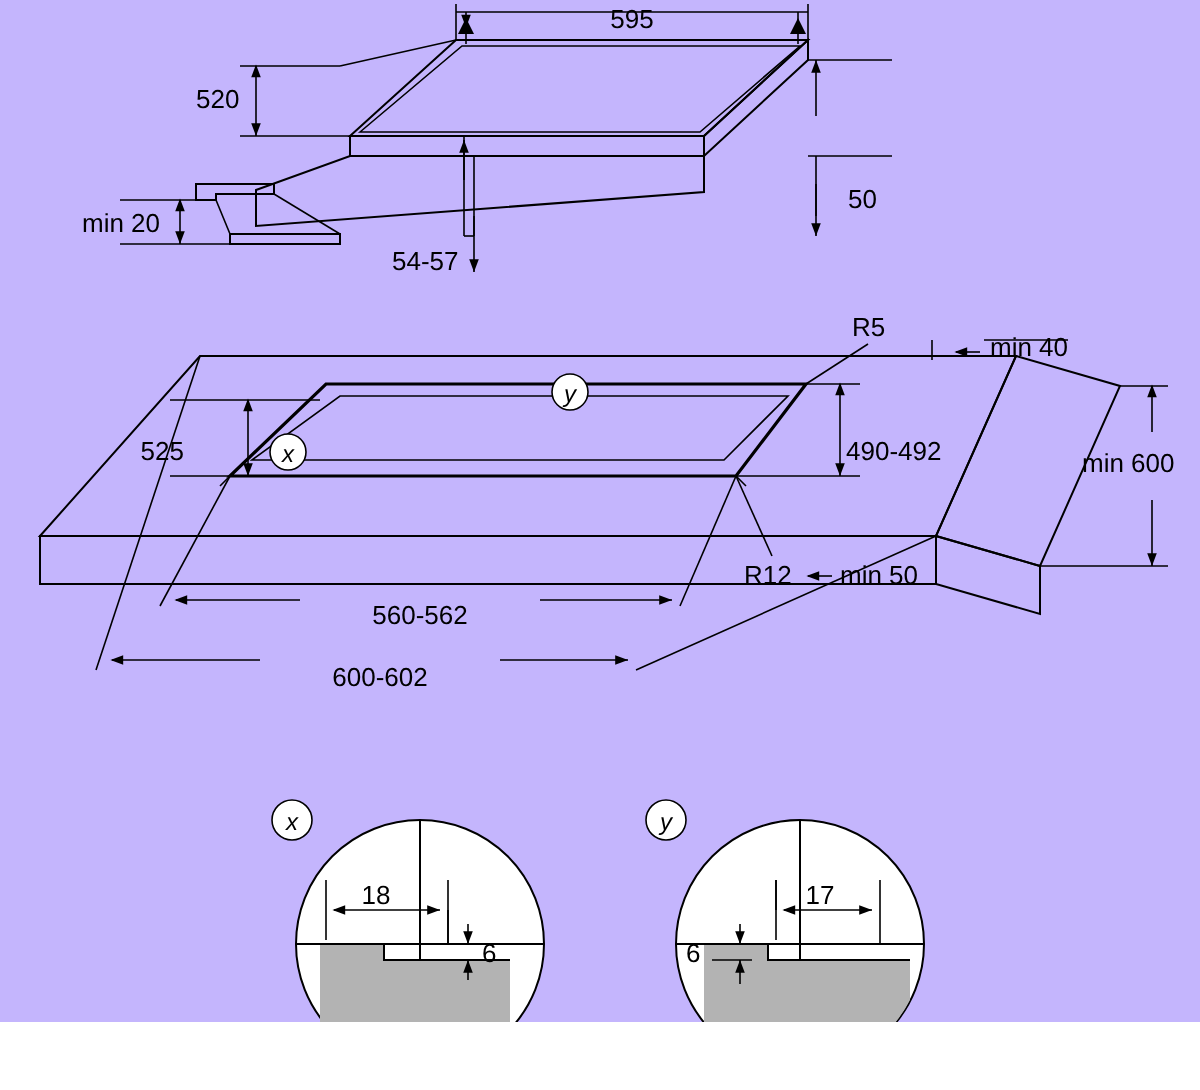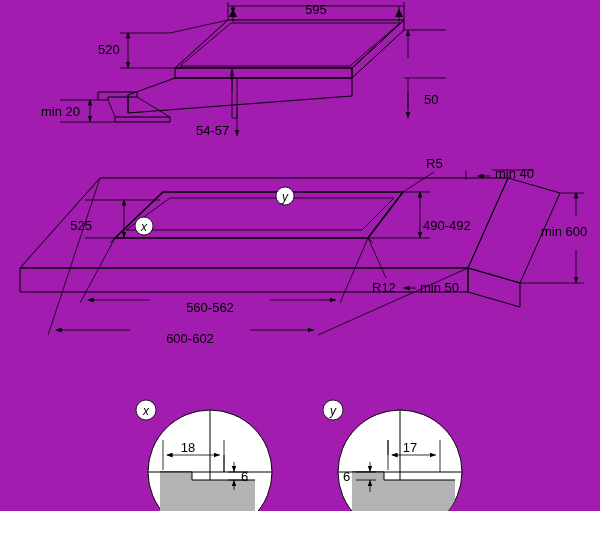--- a/index.html
+++ b/index.html
@@ -7,21 +7,21 @@
     padding: 0;
     background: #ffffff;
   }
   body {
     font-family: "Liberation Sans", sans-serif;
   }
   #stage {
     position: relative;
     width: 600px;
     height: 511px;
-    background: #a21caf;
+    background: #c4b5fd;
     overflow: hidden;
   }
   #stage svg {
     position: absolute;
     left: 0;
     top: 0;
   }
   .dim-text {
     font-family: "Liberation Sans", sans-serif;
     font-size: 13px;

